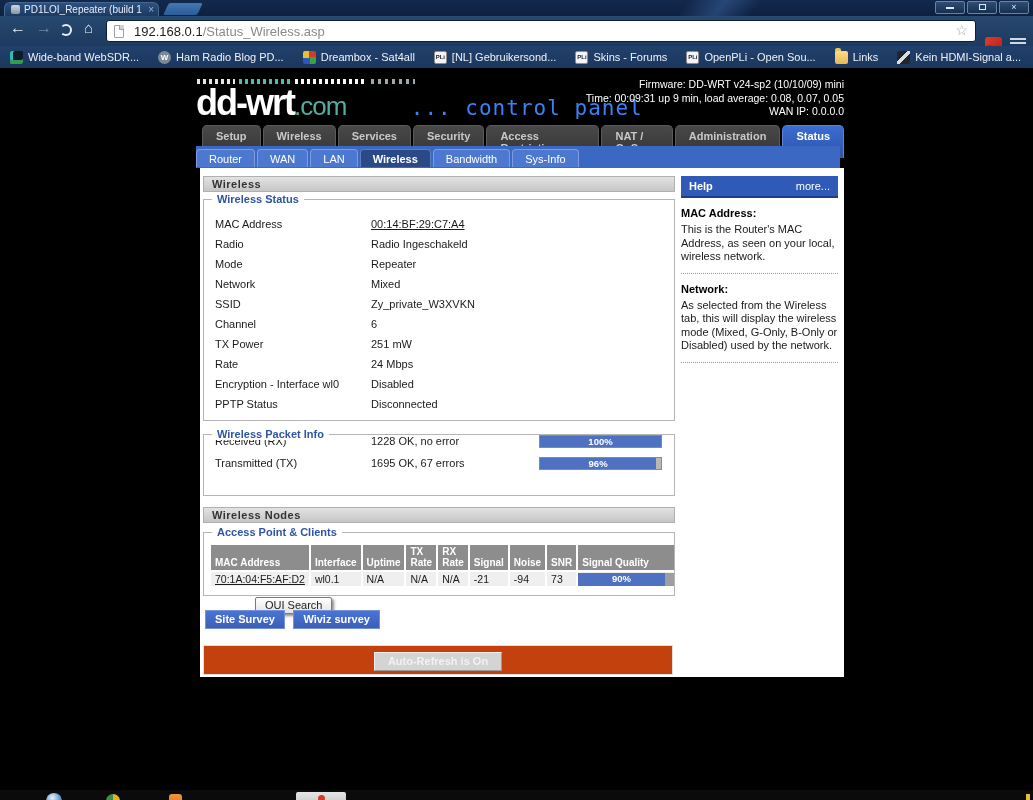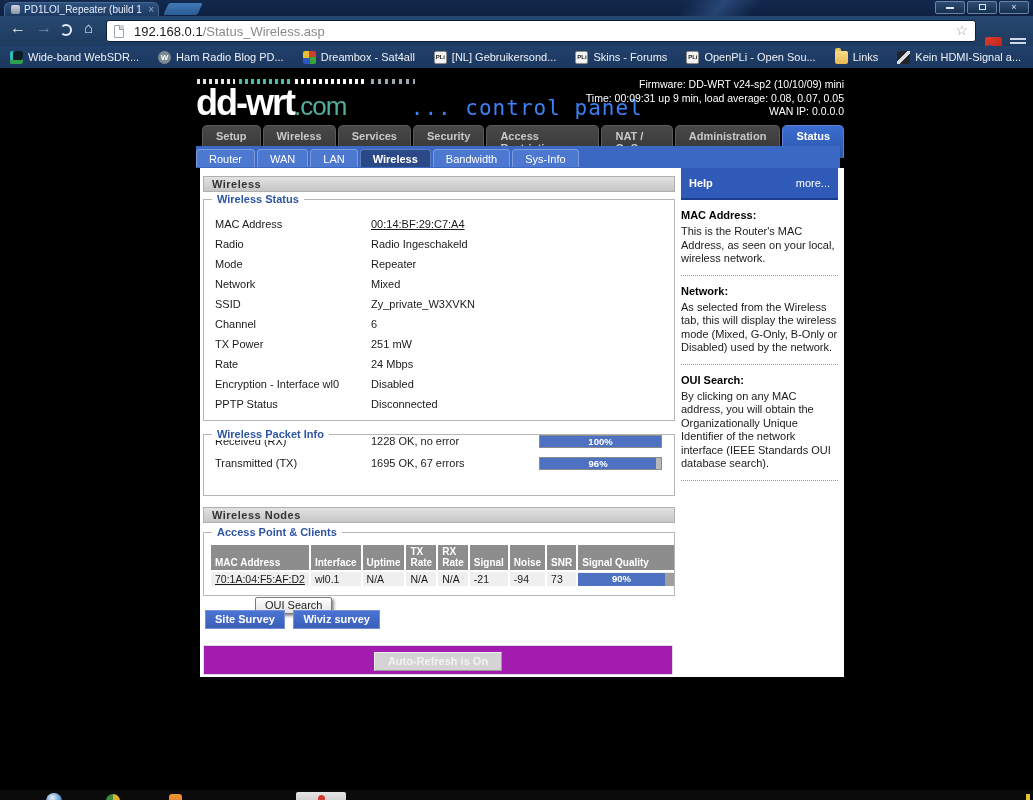--- a/index.html
+++ b/index.html
@@ -135,26 +135,26 @@
   .sqfill { height:100%; background:#4e71c2; text-align:center; color:#fff; font-size:9.5px; line-height:12px; font-weight:bold; }
 
   #belowtable { position:relative; height:40px; }
   #tooltip { position:absolute; left:52px; top:1px; background:linear-gradient(180deg,#ffffff,#e4e4e4);
     border:1px solid #7a7a7a; border-radius:2px; padding:1px 9px 2px; font-size:11px; color:#222;
     box-shadow:2px 2px 3px rgba(0,0,0,.45); }
   #btnrow { position:absolute; left:0; right:0; top:13px; }
   .bluebtn { display:inline-block; background:linear-gradient(180deg,#4a74d4,#3a5fb8); border:1px solid #7490d8;
     color:#fff; font-size:11px; font-weight:bold; padding:2px 9px 3px; margin:0 2px; }
 
-  #footerbar { margin-top:9px; width:470px; height:30px; background:#a21caf; border:1px solid #dedede;
+  #footerbar { margin-top:9px; width:470px; height:30px; background:#c2410c; border:1px solid #dedede;
     text-align:center; padding-top:5px; }
   #autorefresh { display:inline-block; background:#d4d4d4; color:#f2f2f2; font-size:11px; font-weight:bold;
     padding:2px 13px 3px; border:1px solid; border-color:#efefef #9a9a9a #9a9a9a #efefef; }
 
-  #helphdr { height:32px; background:#2f5ab8; border-bottom:2px solid #1c3c8e;
+  #helphdr { margin-top:8px; height:22px; background:#2f5ab8; border-bottom:2px solid #1c3c8e;
     display:flex; justify-content:space-between; align-items:center; padding:0 8px; color:#fff; font-size:11px; }
   #helphdr .h { font-weight:bold; }
   .hentry { margin-top:9px; }
   .hhead { font-size:11px; font-weight:bold; color:#000; margin-bottom:4px; }
   .htext { font-size:11px; color:#1a1a1a; line-height:13.5px; }
   .hdiv { border-bottom:1px dotted #999; margin-top:9px; }
 
   
   #taskbar { position:absolute; left:0; top:790px; width:1033px; height:10px; background:#0b0b0b; overflow:hidden; }
   #tb-orb { position:absolute; left:46px; top:3px; width:16px; height:16px; border-radius:50%;
@@ -458,25 +458,20 @@
               <div class="htext">This is the Router's MAC Address, as seen on your local, wireless network.</div>
               <div class="hdiv"></div>
             </div>
 
             <div class="hentry">
               <div class="hhead">Network:</div>
               <div class="htext">As selected from the Wireless tab, this will display the wireless mode (Mixed, G-Only, B-Only or Disabled) used by the network.</div>
               <div class="hdiv"></div>
             </div>
 
-            <div class="hentry">
-              <div class="hhead">OUI Search:</div>
-              <div class="htext">By clicking on any MAC address, you will obtain the Organizationally Unique Identifier of the network interface (IEEE Standards OUI database search).</div>
-              <div class="hdiv"></div>
-            </div>
 
         </div>
       </div>
 
     </div>
   </div>
 
   <div id="taskbar">
     <div id="tb-orb"></div>
     <div id="tb-chrome"></div>

